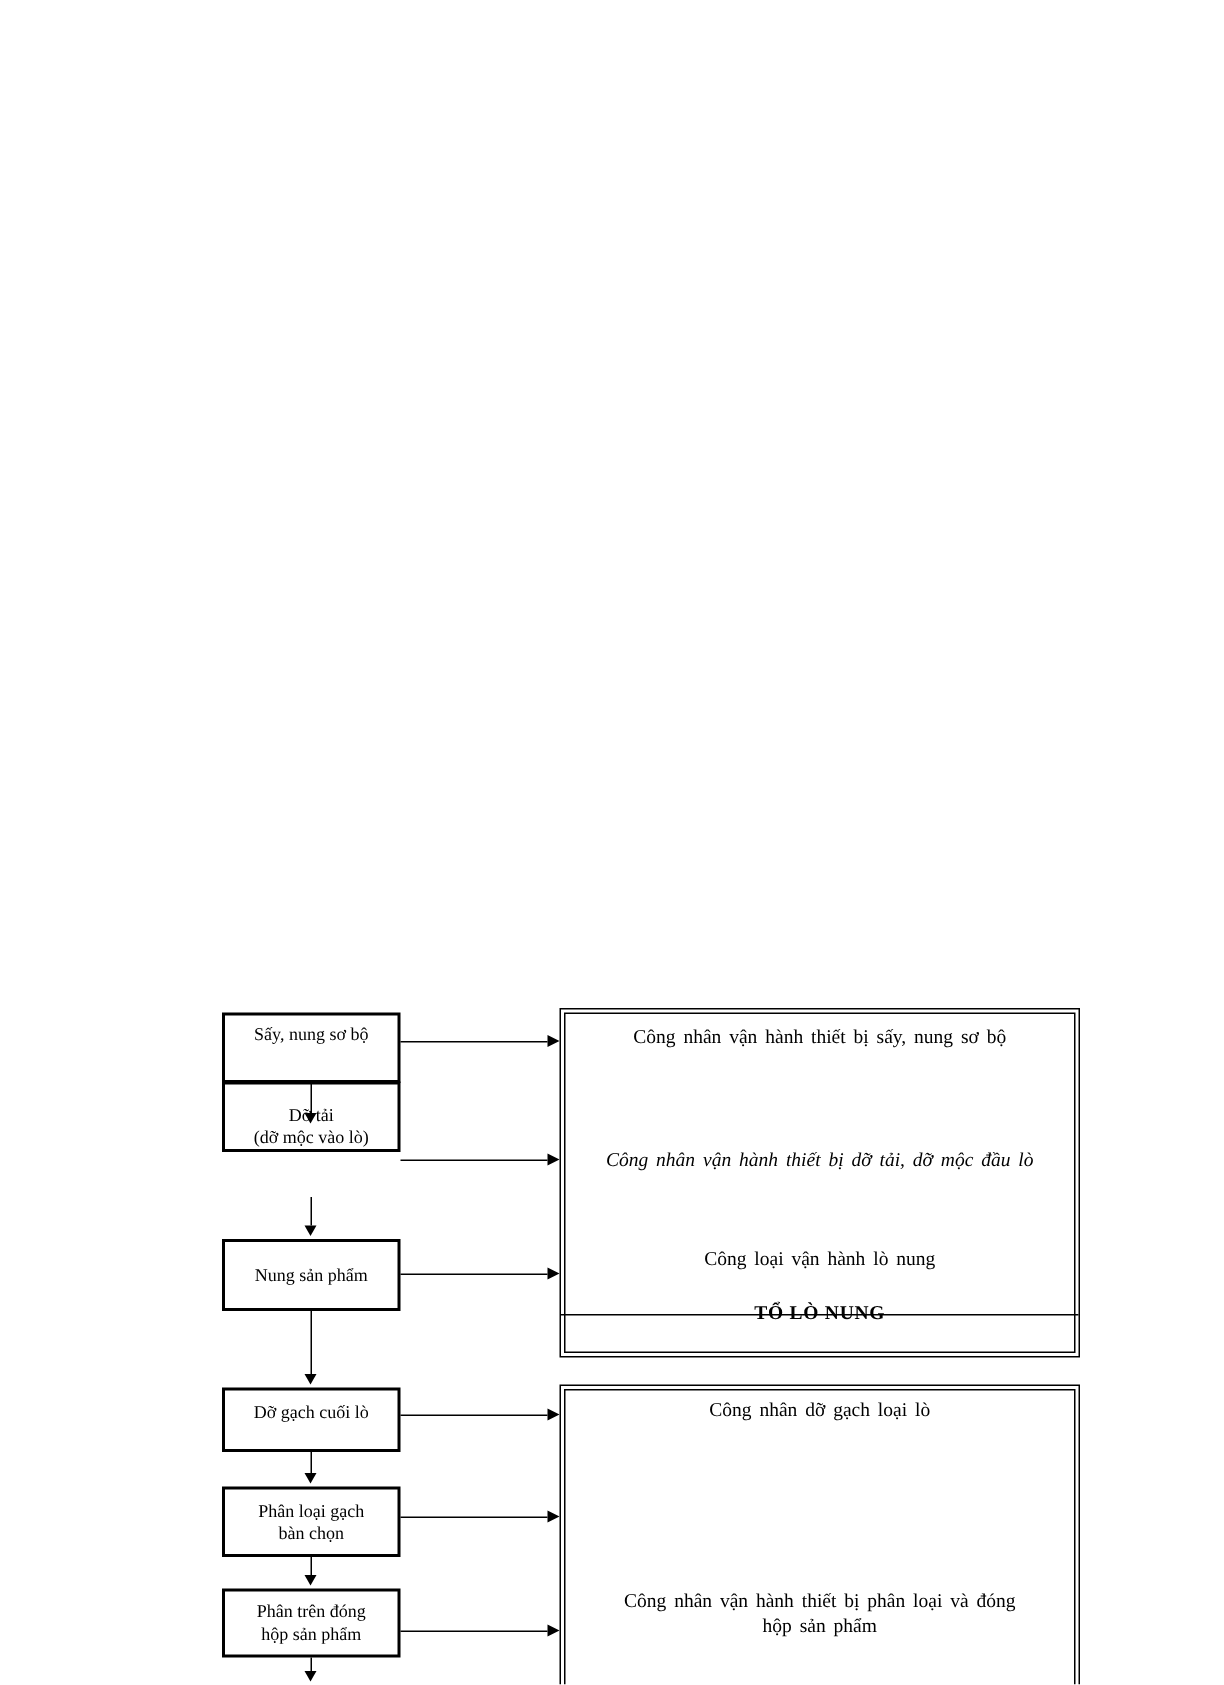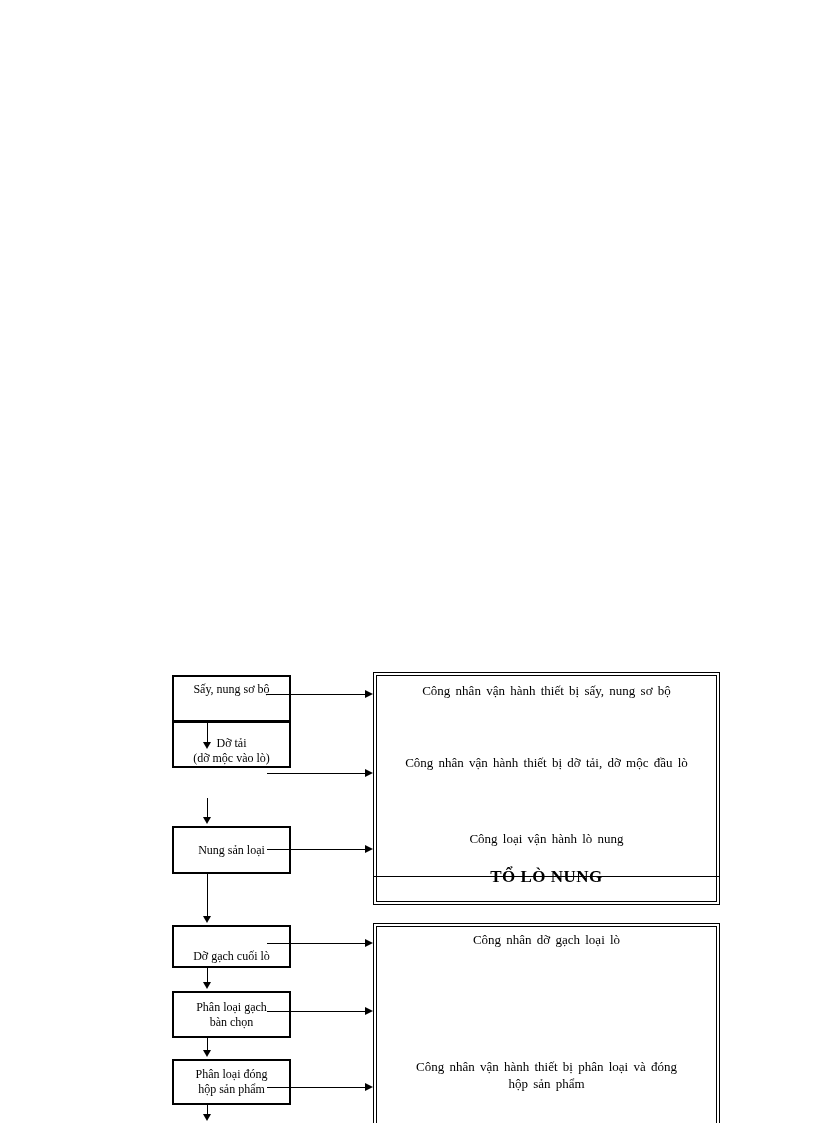--- a/index.html
+++ b/index.html
@@ -19,28 +19,27 @@
     left: 148px;
     width: 119px;
     border: 2px solid #000000;
     box-sizing: border-box;
     display: flex;
     align-items: center;
     justify-content: center;
     text-align: center;
     font-size: 12px;
     line-height: 15px;
-    margin-left: 24px;
   }
   .step .step-label { white-space: pre-line; }
   .step.align-top { align-items: flex-start; padding-top: 5px; }
   .s1 { top: 675px; height: 47px; }
   .s2 { top: 721px; height: 47px; align-items: flex-end; }
   .s3 { top: 826px; height: 48px; }
-  .s4 { top: 925px; height: 43px; align-items: flex-start; padding-top: 22px; }
+  .s4 { top: 925px; height: 43px; align-items: flex-start; padding-top: 7px; }
   .s5 { top: 991px; height: 47px; }
   .s6 { top: 1059px; height: 46px; }
 
   
   .arrow-down {
     position: absolute;
     left: 207px;
     width: 1px;
     background: #000000;
   }
@@ -107,69 +106,69 @@
     left: 6px;
     right: 6px;
     margin: 0;
     text-align: center;
     font-size: 13px;
     line-height: 17px;
     word-spacing: 2px;
     white-space: pre-line;
   }
   .g1 .r0 { top: 9px; }
-  .g1 .r1 { top: 81px; }
+  .g1 .r1 { top: 91px; font-style: italic; }
   .g1 .r2 { top: 157px; }
   .g2 .r0 { top: 7px; }
   .g2 .r1 { top: 68px; }
   .g2 .r2 { top: 134px; }
 
   .divider {
     position: absolute;
     left: 0;
     right: 0;
     top: 203px;
     border-top: 1px solid #000000;
   }
   .group-title {
     position: absolute;
     left: 0;
     right: 0;
     top: 194px;
     margin: 0;
     text-align: center;
-    font-size: 17px;
+    font-size: 13px;
     font-weight: bold;
     letter-spacing: 0.5px;
   }
 </style>
 </head>
 <body>
 
 <div class="page">
 
   <div class="step s1 align-top">
     <span class="step-label">Sấy, nung sơ bộ</span>
   </div>
   <div class="step s2">
     <span class="step-label">Dỡ tải
 (dỡ mộc vào lò)</span>
   </div>
   <div class="step s3">
-    <span class="step-label">Nung sản loại</span>
+    <span class="step-label">Nung sản phẩm</span>
   </div>
   <div class="step s4">
     <span class="step-label">Dỡ gạch cuối lò</span>
   </div>
   <div class="step s5">
     <span class="step-label">Phân loại gạch
 bàn chọn</span>
   </div>
   <div class="step s6">
-    <span class="step-label">Phân loại đóng
+    <span class="step-label">Phân trên đóng
 hộp sản phẩm</span>
   </div>
 
   <div class="arrow-down a1"></div>
   <div class="arrow-down a2"></div>
   <div class="arrow-down a3"></div>
   <div class="arrow-down a4"></div>
   <div class="arrow-down a5"></div>
   <div class="arrow-down a6"></div>
 

